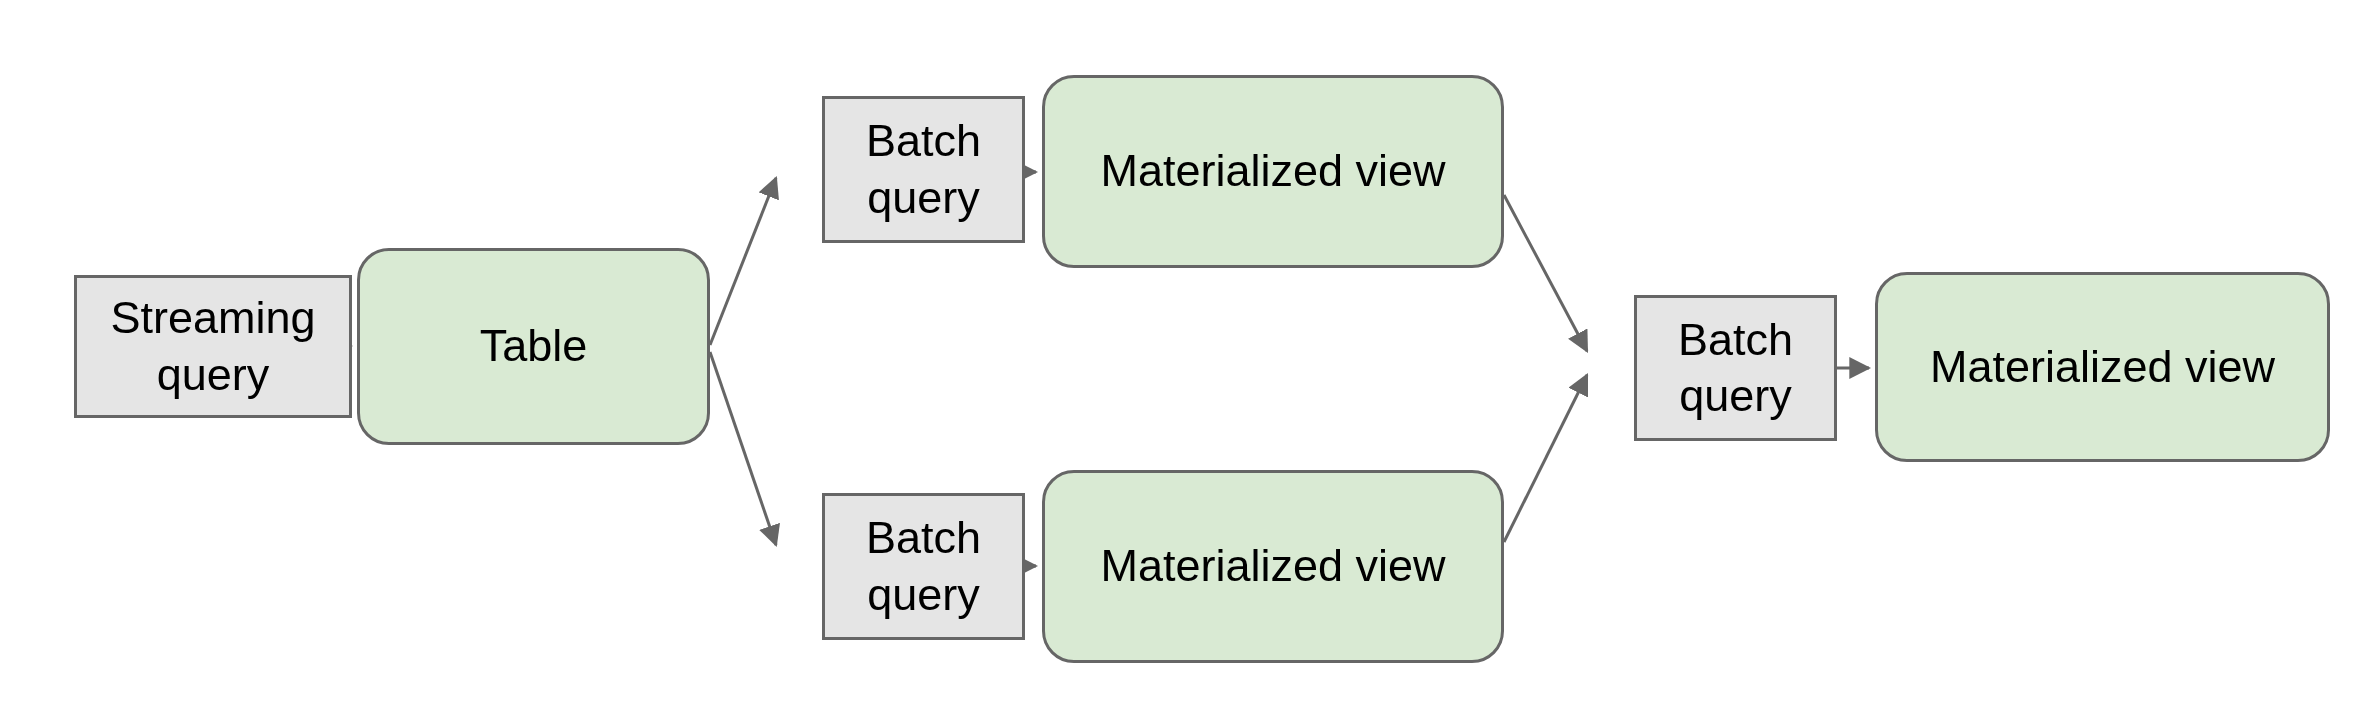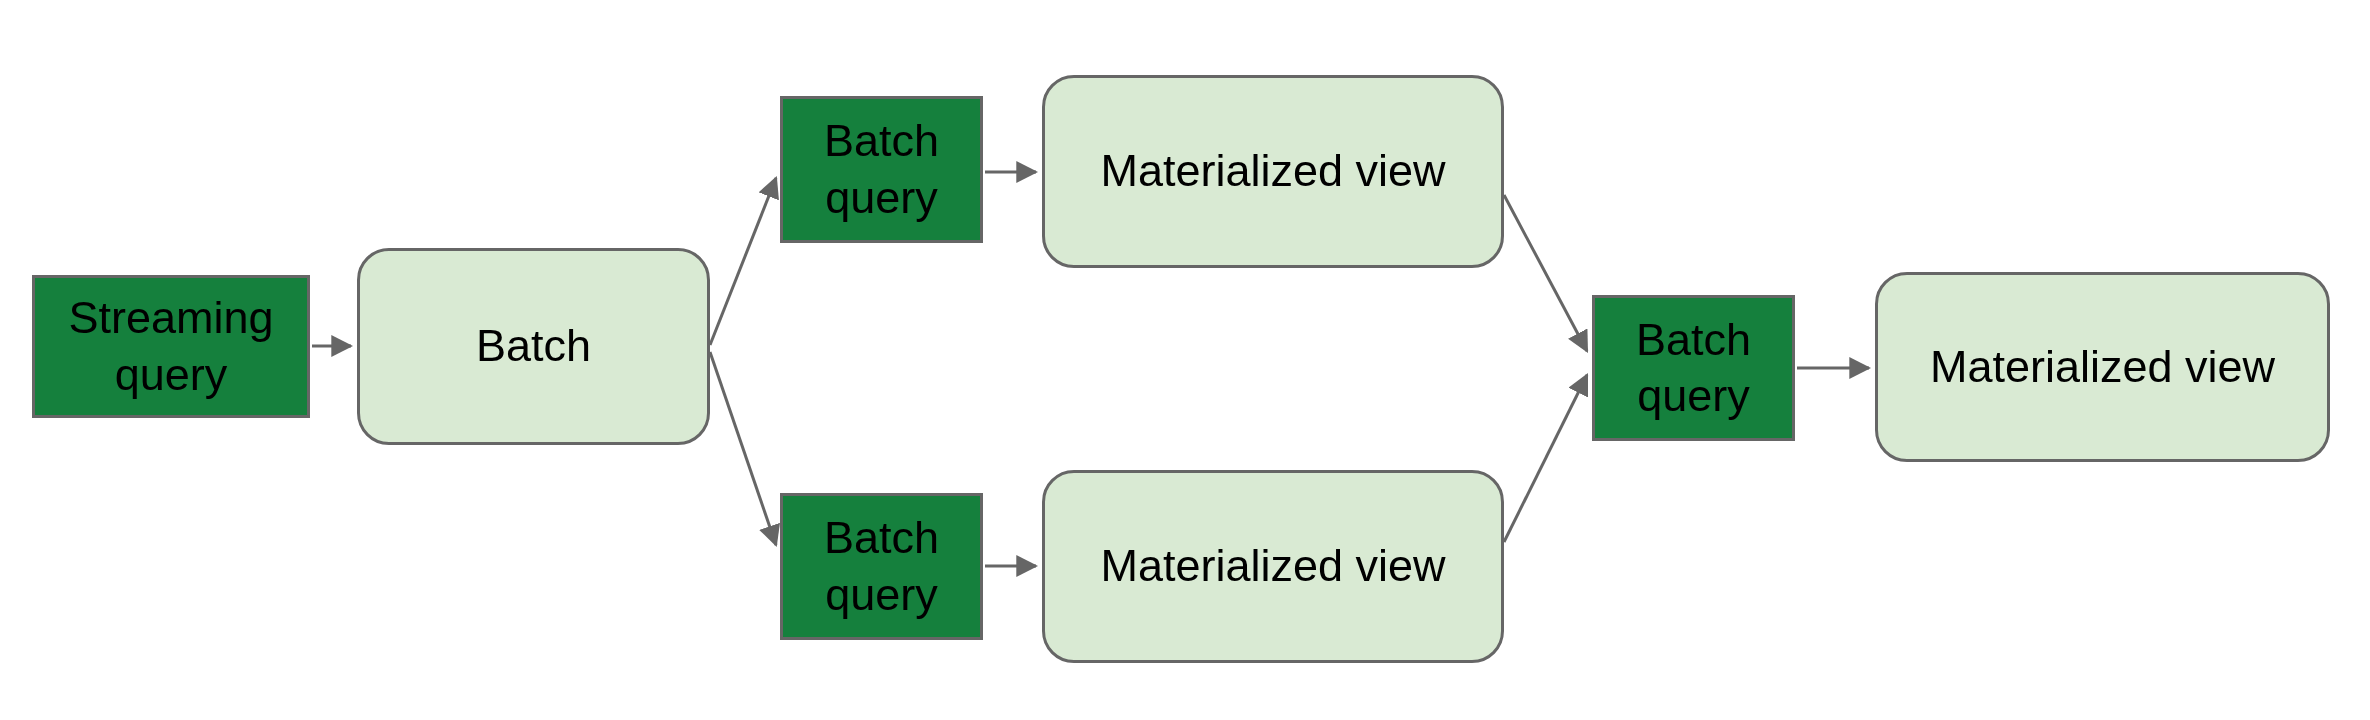--- a/index.html
+++ b/index.html
@@ -23,21 +23,21 @@
     align-items: center;
     justify-content: center;
     text-align: center;
     box-sizing: border-box;
     border: 3px solid #666666;
     color: #000000;
     font-size: 45px;
     line-height: 1.25;
     padding: 4px 10px;
   }
-  .node--query { background: #15803d; border-radius: 0; }
+  .node--query { background: #e5e5e5; border-radius: 0; margin-left: 42px; }
   .node--view  { background: #d9ead3; border-radius: 32px; }
 
   #n-streaming    { left: 32px;   top: 275px; width: 278px; height: 143px; }
   #n-table        { left: 357px;  top: 248px; width: 353px; height: 197px; }
   #n-batch-top    { left: 780px;  top: 96px;  width: 203px; height: 147px; }
   #n-mv-top       { left: 1042px; top: 75px;  width: 462px; height: 193px; }
   #n-batch-bottom { left: 780px;  top: 493px; width: 203px; height: 147px; }
   #n-mv-bottom    { left: 1042px; top: 470px; width: 462px; height: 193px; }
   #n-batch-mid    { left: 1592px; top: 295px; width: 203px; height: 146px; }
   #n-mv-final     { left: 1875px; top: 272px; width: 455px; height: 190px; }
@@ -63,21 +63,21 @@
     <line class="edge" x1="1504" y1="195" x2="1587" y2="351" marker-end="url(#arrowhead)"></line>
     <line class="edge" x1="1504" y1="542" x2="1587" y2="375" marker-end="url(#arrowhead)"></line>
     <line class="edge" x1="1797" y1="368" x2="1869" y2="368" marker-end="url(#arrowhead)"></line>
   </svg>
 
   <div class="node node--query" id="n-streaming">
     <span>Streaming query</span>
   </div>
 
   <div class="node node--view" id="n-table">
-    <span>Batch</span>
+    <span>Table</span>
   </div>
 
   <div class="node node--query" id="n-batch-top">
     <span>Batch query</span>
   </div>
 
   <div class="node node--view" id="n-mv-top">
     <span>Materialized view</span>
   </div>
 

